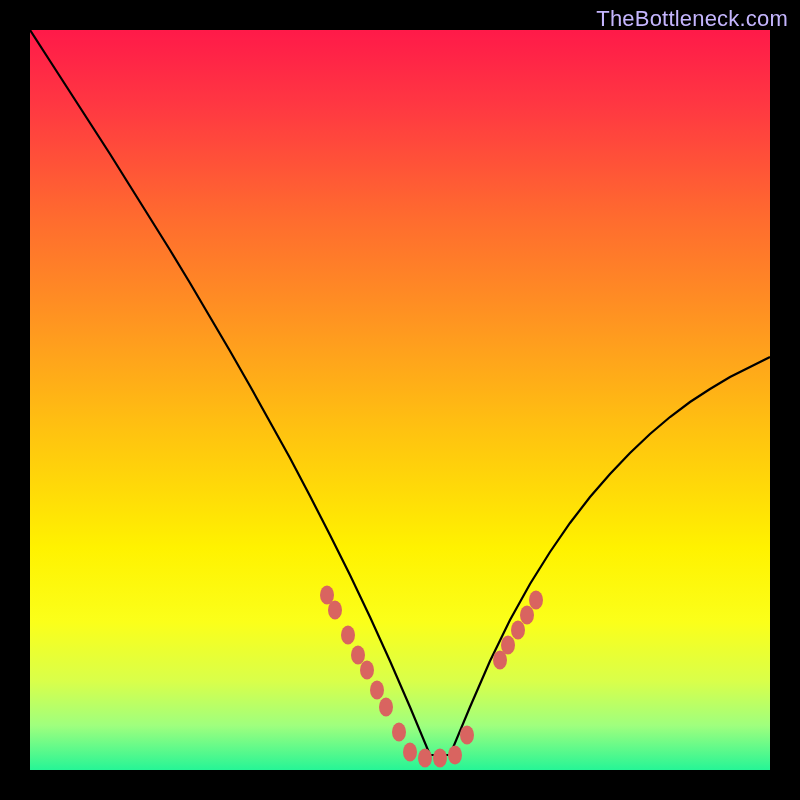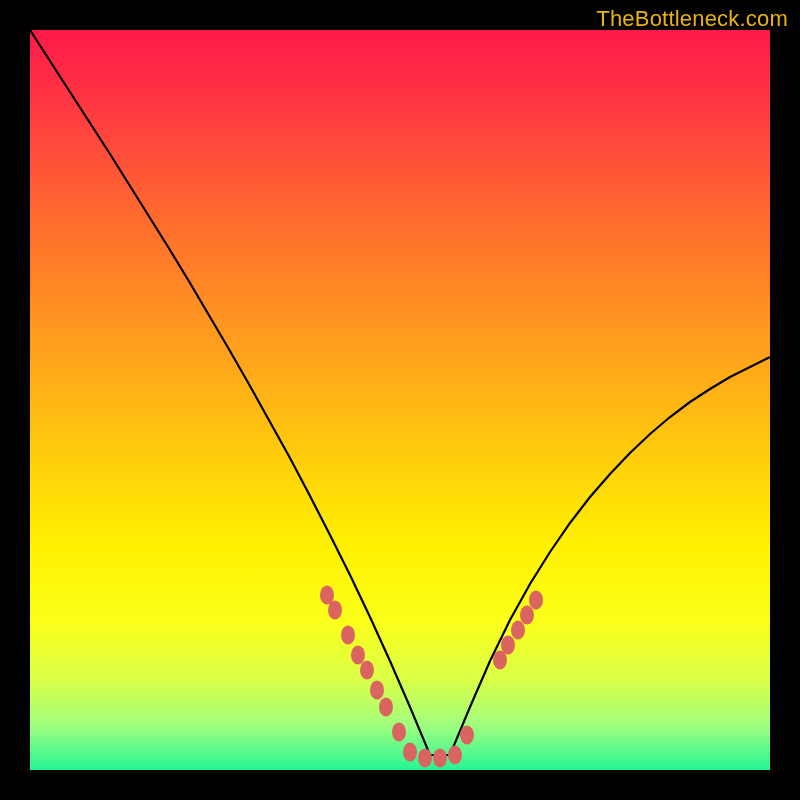--- a/index.html
+++ b/index.html
@@ -23,21 +23,21 @@
     position: absolute;
     left: 30px;
     top: 30px;
     width: 740px;
     height: 740px;
   }
   .watermark {
     position: absolute;
     top: 6px;
     right: 12px;
-    color: #eab308;
+    color: #c4b5fd;
     font-size: 22px;
     font-weight: 500;
     letter-spacing: 0.2px;
   }
 </style>
 </head>
 <body>
 
 <div class="frame"></div>
 

